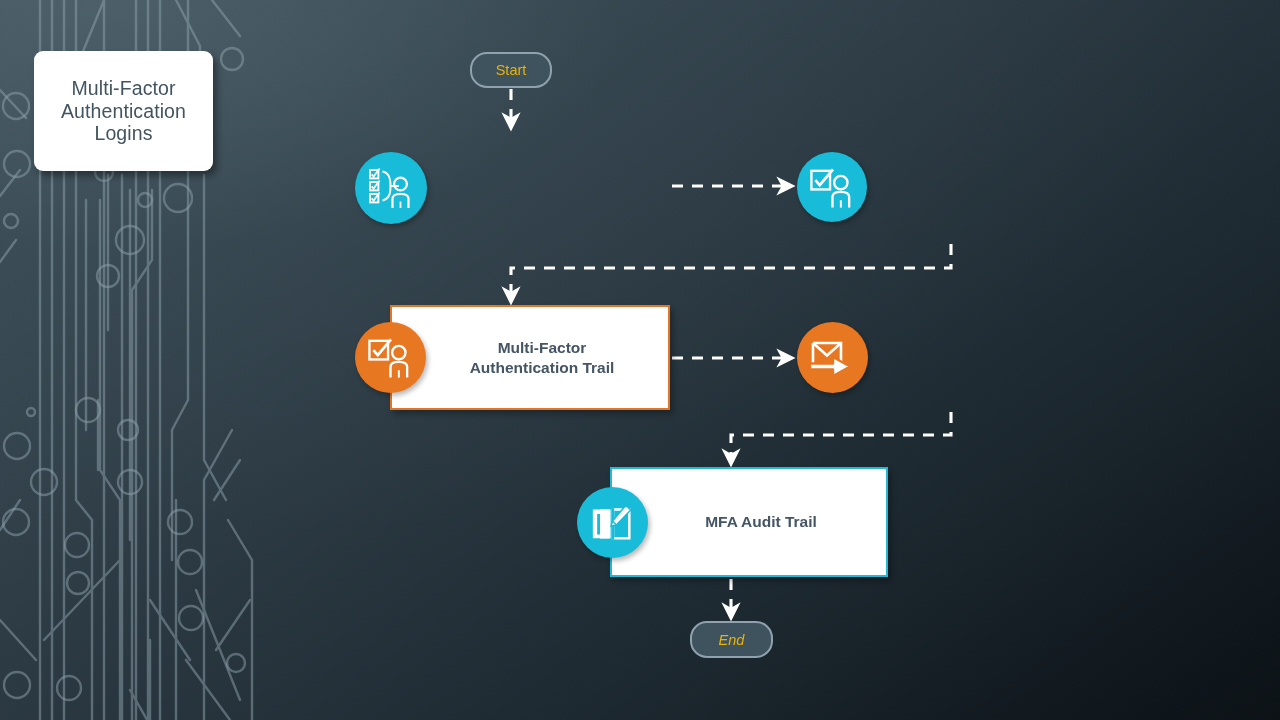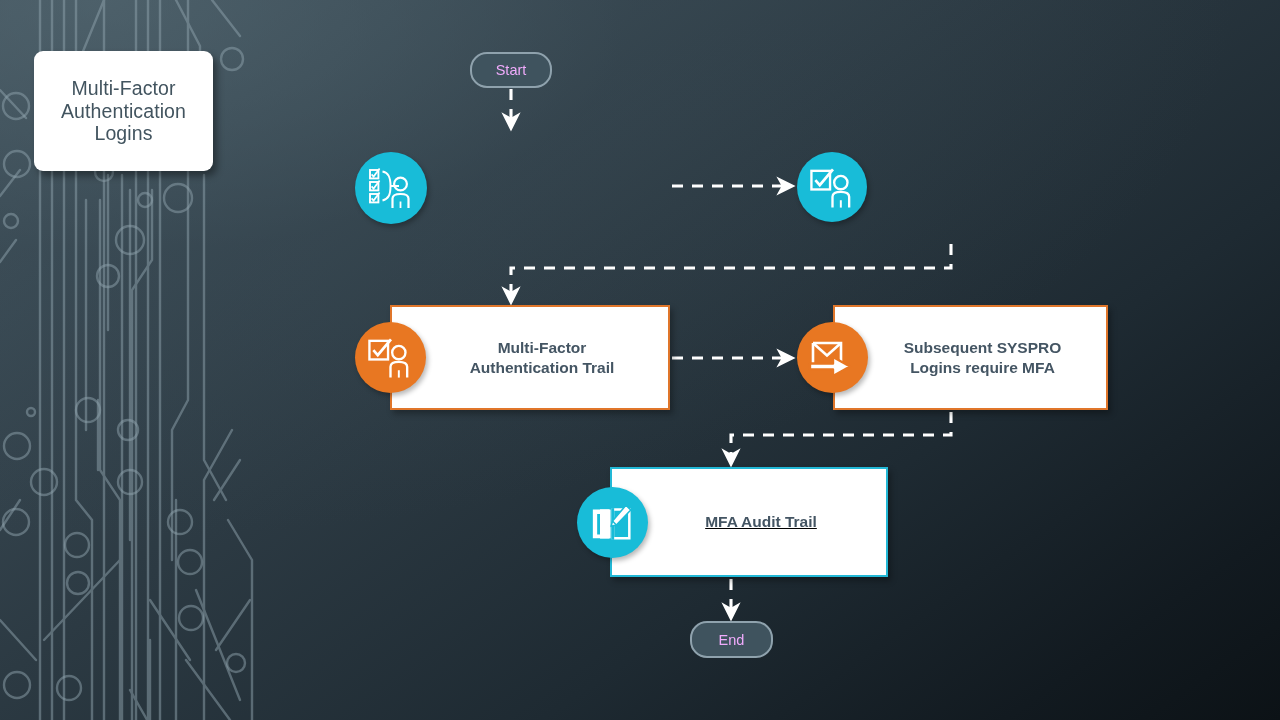--- a/index.html
+++ b/index.html
@@ -54,27 +54,27 @@
 
   
   .terminator {
     position: absolute;
     background: #3f535e;
     border: 2px solid #8fa2ad;
     border-radius: 17px;
     display: flex;
     align-items: center;
     justify-content: center;
-    color: #f0abfc;
+    color: #eab308;
     font-size: 14.5px;
     font-weight: 400;
     box-sizing: border-box;
   }
   #node-start { left: 470px; top: 52px; width: 82px; height: 36px; }
-  #node-end   { left: 690px; top: 621px; width: 83px; height: 37px; }
+  #node-end   { left: 690px; top: 621px; width: 83px; height: 37px; font-style: italic; }
 
   
   .pbox {
     position: absolute;
     background: #ffffff;
     box-sizing: border-box;
     display: flex;
     align-items: center;
     justify-content: center;
     box-shadow: 3px 4px 6px rgba(0,0,0,0.30);
@@ -88,21 +88,21 @@
     font-weight: bold;
     text-align: center;
     padding-left: 34px;
     padding-right: 10px;
   }
 
   #box-system-setup  { left: 390px; top: 131px; width: 280px; height: 111px; }
   #box-mfa-operator  { left: 833px; top: 131px; width: 275px; height: 111px; }
   #box-mfa-setup     { left: 390px; top: 305px; width: 280px; height: 105px; }
   #box-syspro-logins { left: 833px; top: 305px; width: 275px; height: 105px; }
-  #box-audit-trail   { left: 610px; top: 467px; width: 278px; height: 110px; text-decoration: underline; }
+  #box-audit-trail   { left: 610px; top: 467px; width: 278px; height: 110px; }
 
   
   .icon-circle {
     position: absolute;
     border-radius: 50%;
     display: flex;
     align-items: center;
     justify-content: center;
     box-shadow: 2px 3px 5px rgba(0,0,0,0.28);
   }
@@ -282,26 +282,20 @@
       <g fill="none" stroke="#ffffff" stroke-width="2.4">
         <rect x="3.5" y="8" width="19" height="19"></rect>
         <path d="M7.5 17.5 L12 22.5 L25.5 6.5" stroke-width="2.8"></path>
         <circle cx="33.5" cy="20" r="6.8" stroke-width="2.4"></circle>
         <path d="M25 45.5 L25 34.5 C25 31.2 28 29.4 33.5 29.4 C39 29.4 42 31.2 42 34.5 L42 45.5" stroke-width="2.4"></path>
         <path d="M33.5 38 L33.5 45.5" stroke-width="2"></path>
       </g>
     </svg>
   </div>
 
-  <div class="pbox orange" id="box-syspro-logins">
-    <div class="pbox-label">
-      <span>Subsequent SYSPRO</span><br>
-      <span>Logins require MFA</span>
-    </div>
-  </div>
   <div class="icon-circle orange" id="ic-syspro-logins">
     <svg width="50" height="50" viewBox="0 0 50 50" xmlns="http://www.w3.org/2000/svg">
       <g fill="none" stroke="#ffffff" stroke-width="2.6" stroke-linejoin="miter">
         <path d="M5 10 L33 10 L33 33"></path>
         <path d="M5 10 L5 33 L33 33"></path>
         <path d="M5 10 L19 22.5 L33 10"></path>
       </g>
       <path d="M2 30.5 L25 30.5 L25 24 L42 33.5 L25 43 L25 36.5 L2 36.5 Z" fill="#ffffff" stroke="#e87722" stroke-width="2.4" stroke-linejoin="round"></path>
     </svg>
   </div>

